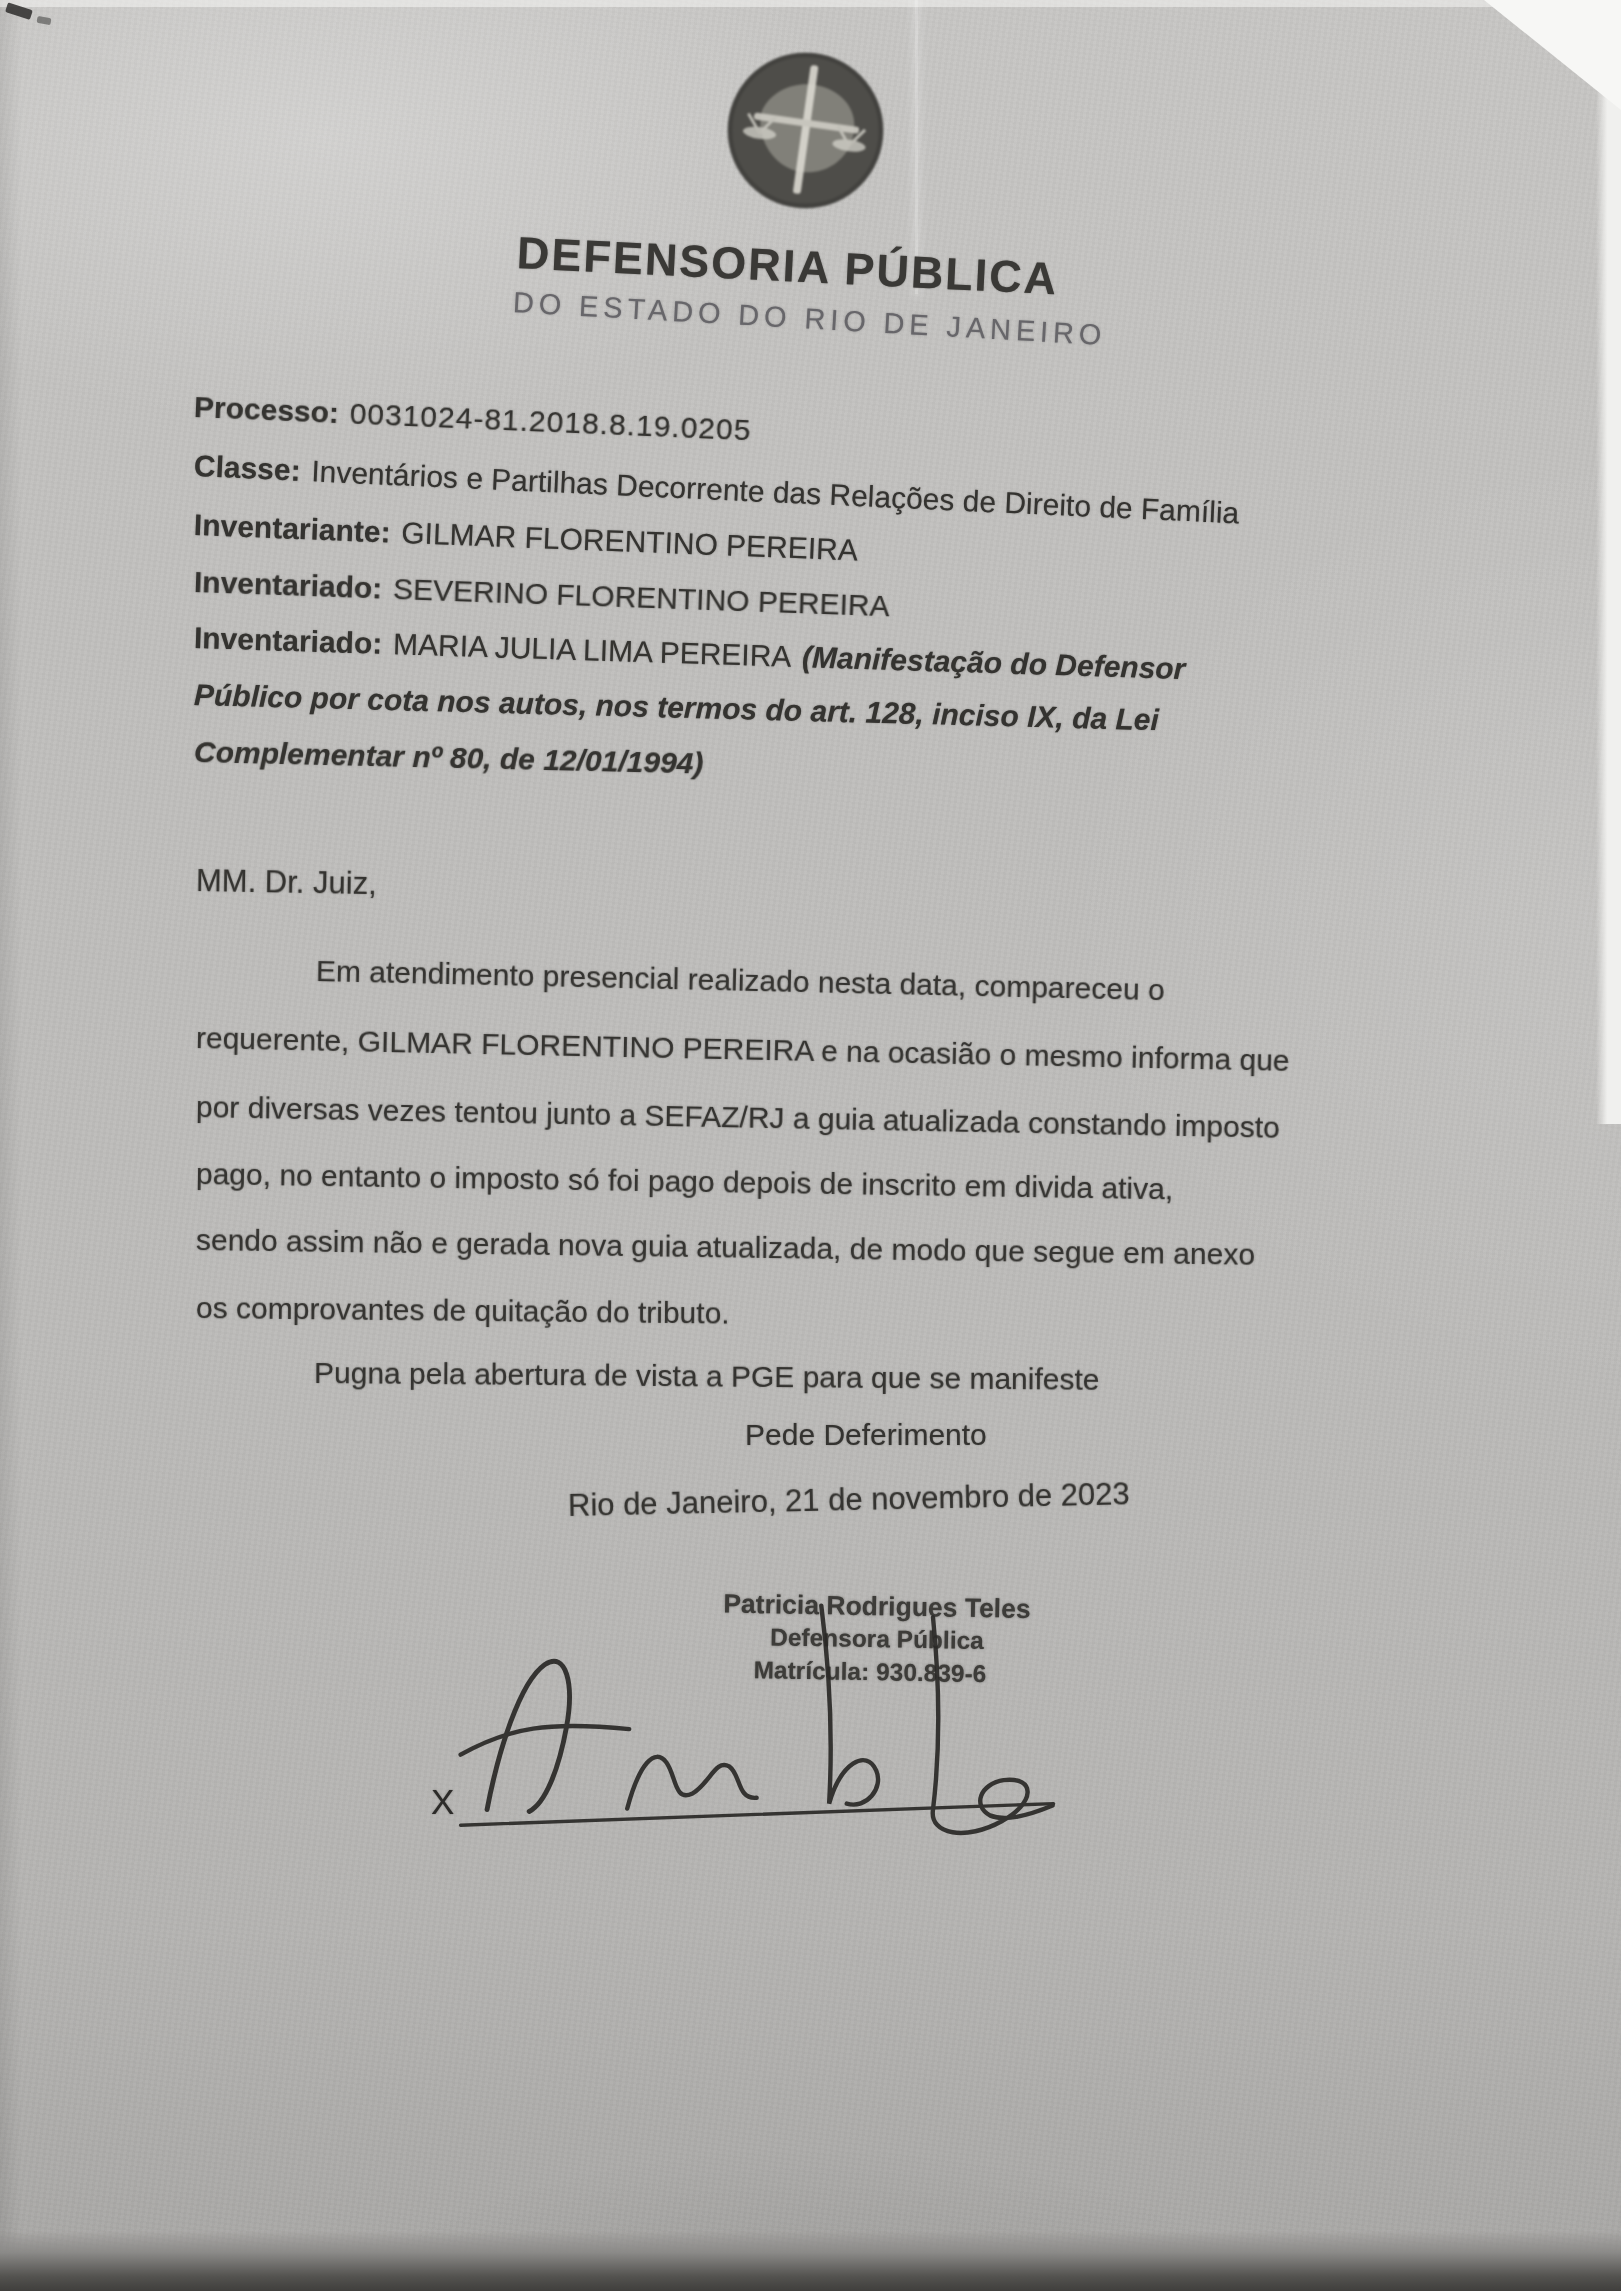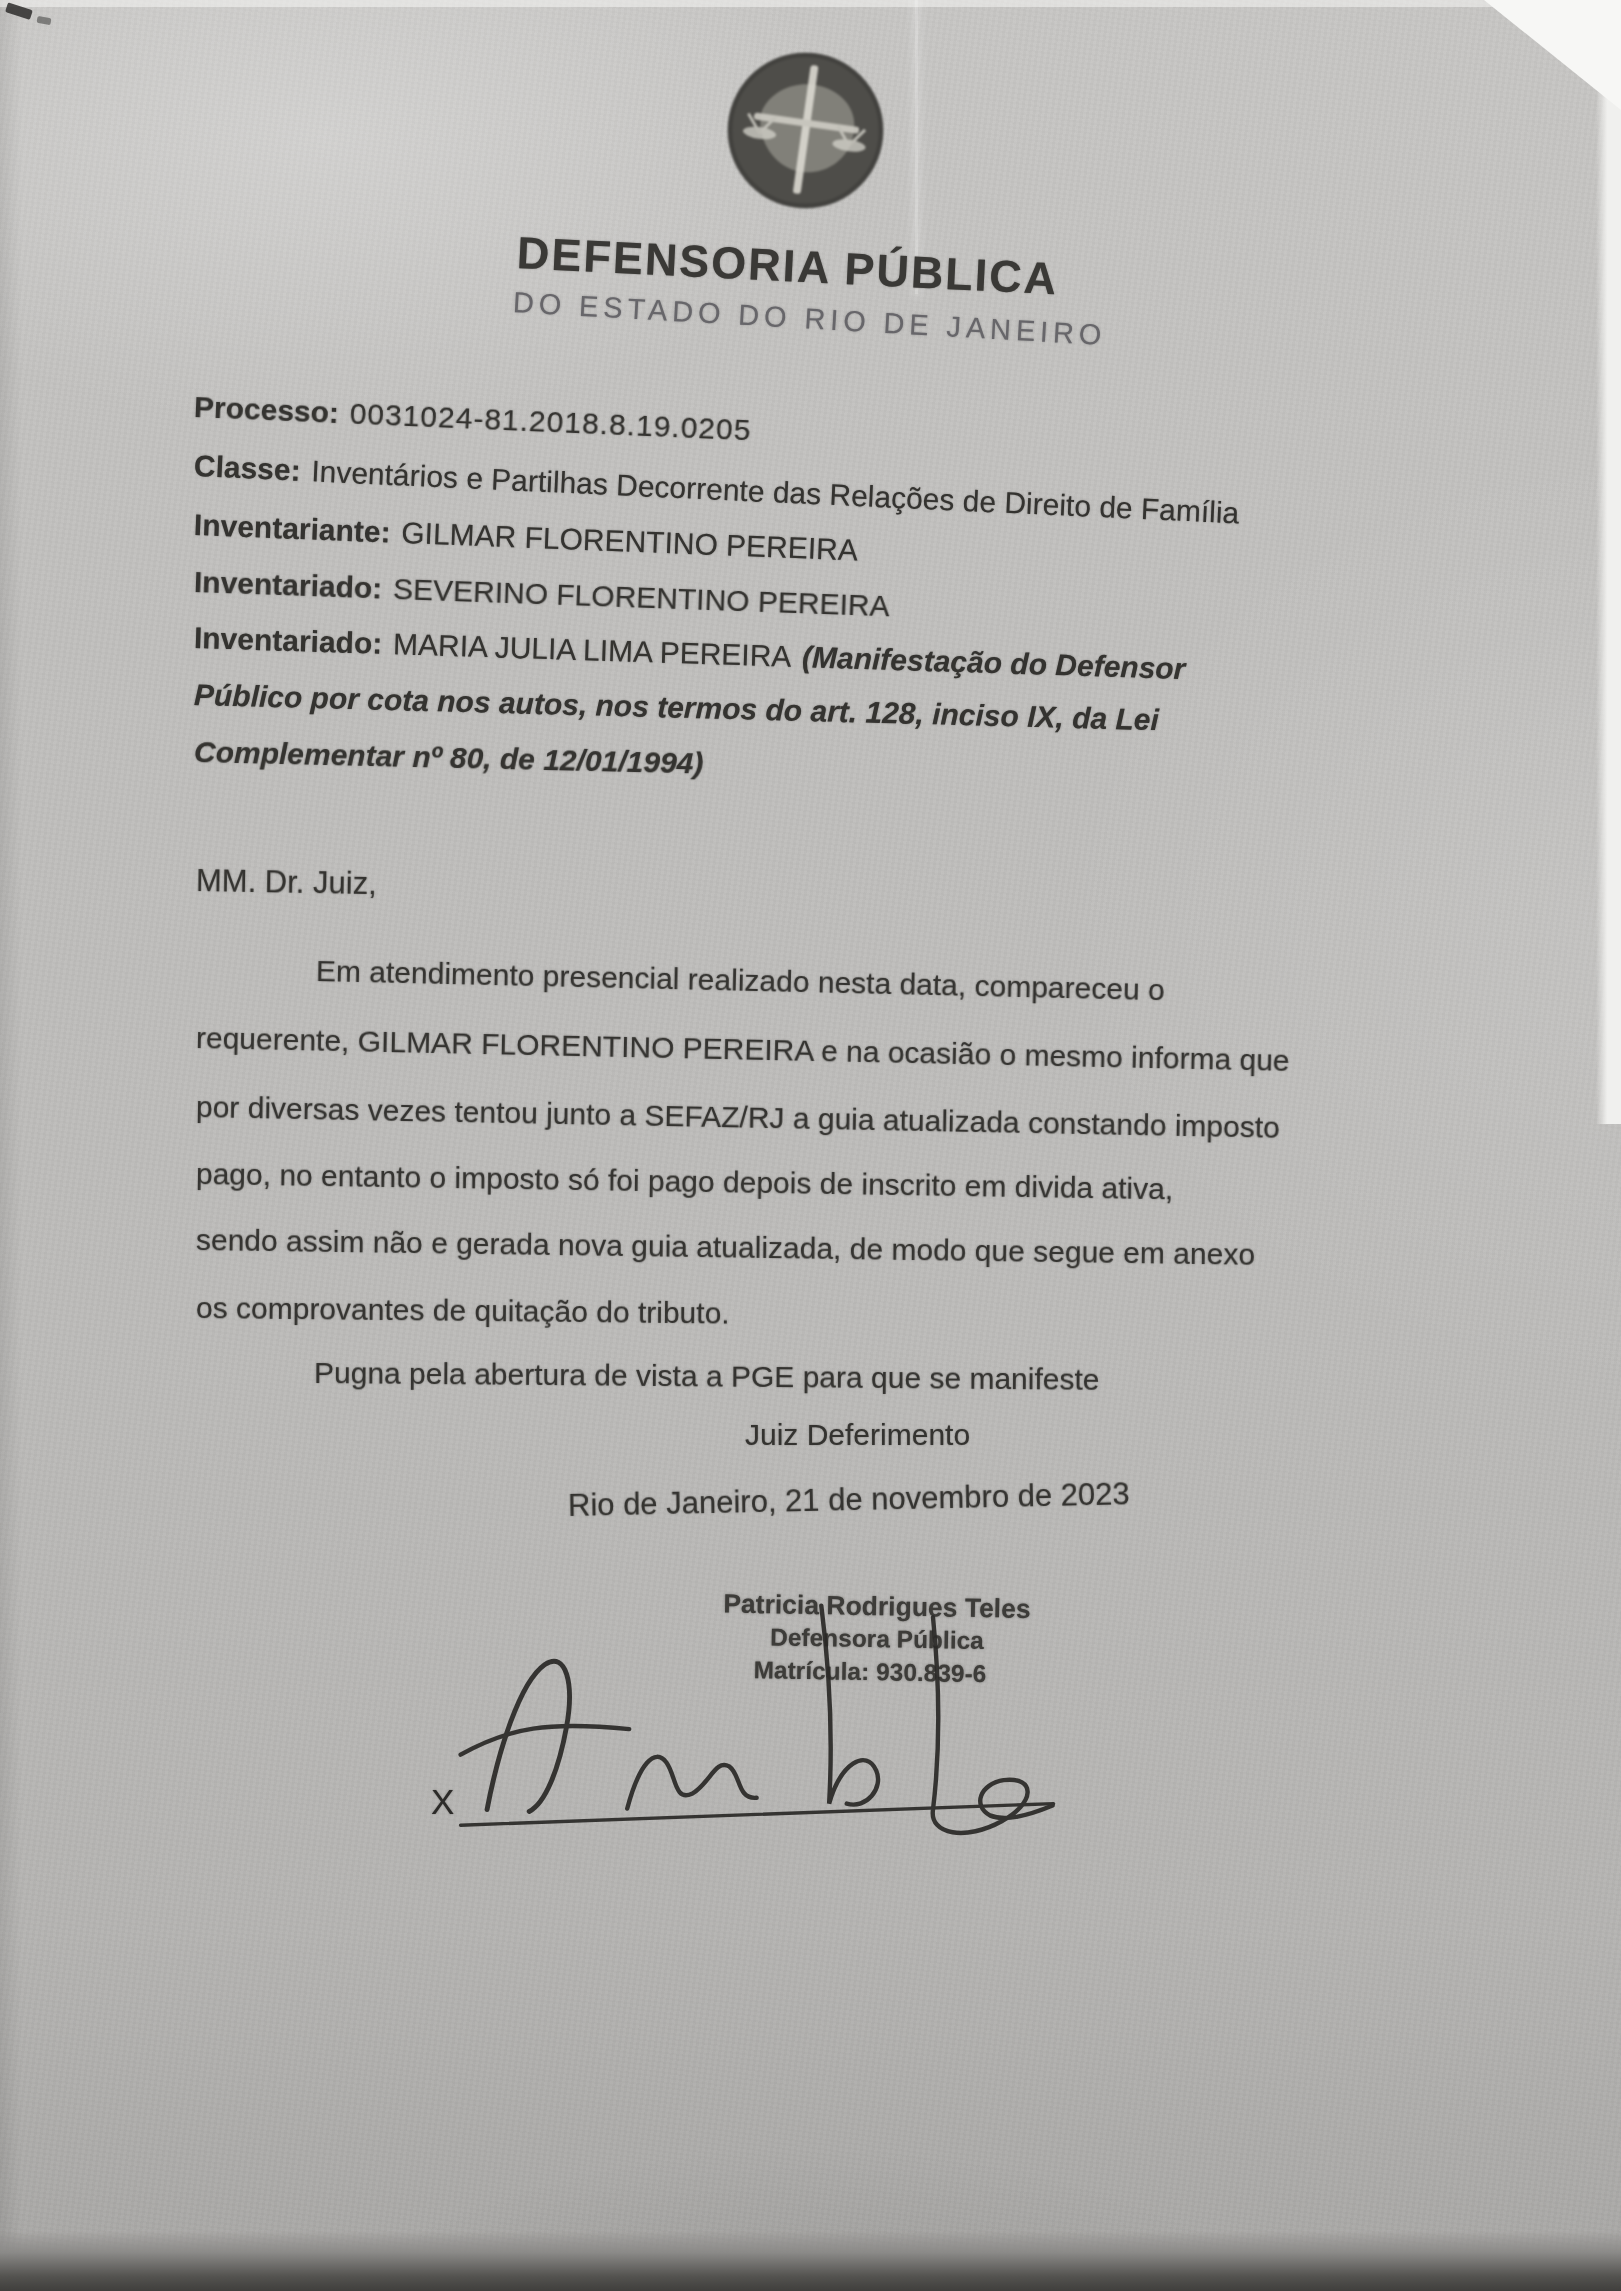--- a/index.html
+++ b/index.html
@@ -101,21 +101,21 @@
     <div class="line fs32" style="left:196px;top:863px;transform:rotate(1.0deg);">MM. Dr. Juiz,</div>
 
     <div class="line fs31" style="left:316px;top:954px;transform:rotate(1.3deg);">Em atendimento presencial realizado nesta data, compareceu o</div>
     <div class="line fs31" style="left:196px;top:1021px;transform:rotate(1.2deg);">requerente, GILMAR FLORENTINO PEREIRA e na ocasião o mesmo informa que</div>
     <div class="line fs31" style="left:196px;top:1090px;transform:rotate(1.1deg);">por diversas vezes tentou junto a SEFAZ/RJ a guia atualizada constando imposto</div>
     <div class="line fs31" style="left:196px;top:1157px;transform:rotate(0.9deg);">pago, no entanto o imposto só foi pago depois de inscrito em divida ativa,</div>
     <div class="line fs31" style="left:196px;top:1223px;transform:rotate(0.8deg);">sendo assim não e gerada nova guia atualizada, de modo que segue em anexo</div>
     <div class="line fs31" style="left:196px;top:1291px;transform:rotate(0.6deg);">os comprovantes de quitação do tributo.</div>
 
     <div class="line fs31" style="left:314px;top:1356px;transform:rotate(0.5deg);">Pugna pela abertura de vista a PGE para que se manifeste</div>
-    <div class="line fs31" style="left:745px;top:1418px;">Juiz Deferimento</div>
+    <div class="line fs31" style="left:745px;top:1418px;">Pede Deferimento</div>
     <div class="line fs32" style="left:568px;top:1488px;transform:rotate(-1.2deg);">Rio de Janeiro, 21 de novembro de 2023</div>
 
     <div class="line stampline" style="left:691px;top:1588px;font-size:26.5px;transform:rotate(1.0deg);">Patricia Rodrigues Teles</div>
     <div class="line stampline" style="left:691px;top:1622px;font-size:24.5px;transform:rotate(1.0deg);">Defensora Pública</div>
     <div class="line stampline" style="left:684px;top:1655px;font-size:24.5px;transform:rotate(1.0deg);">Matrícula: 930.839-6</div>
 
     <div class="line" style="left:431px;top:1782px;font-size:35px;color:#2c2b29;">X</div>
     <svg class="sig" viewBox="0 0 1654 2338">
       <g fill="none" stroke="#2a2927" stroke-linecap="round" opacity=".92">
         <path stroke-width="3.5" d="M470 1862 L1075 1840"></path>

